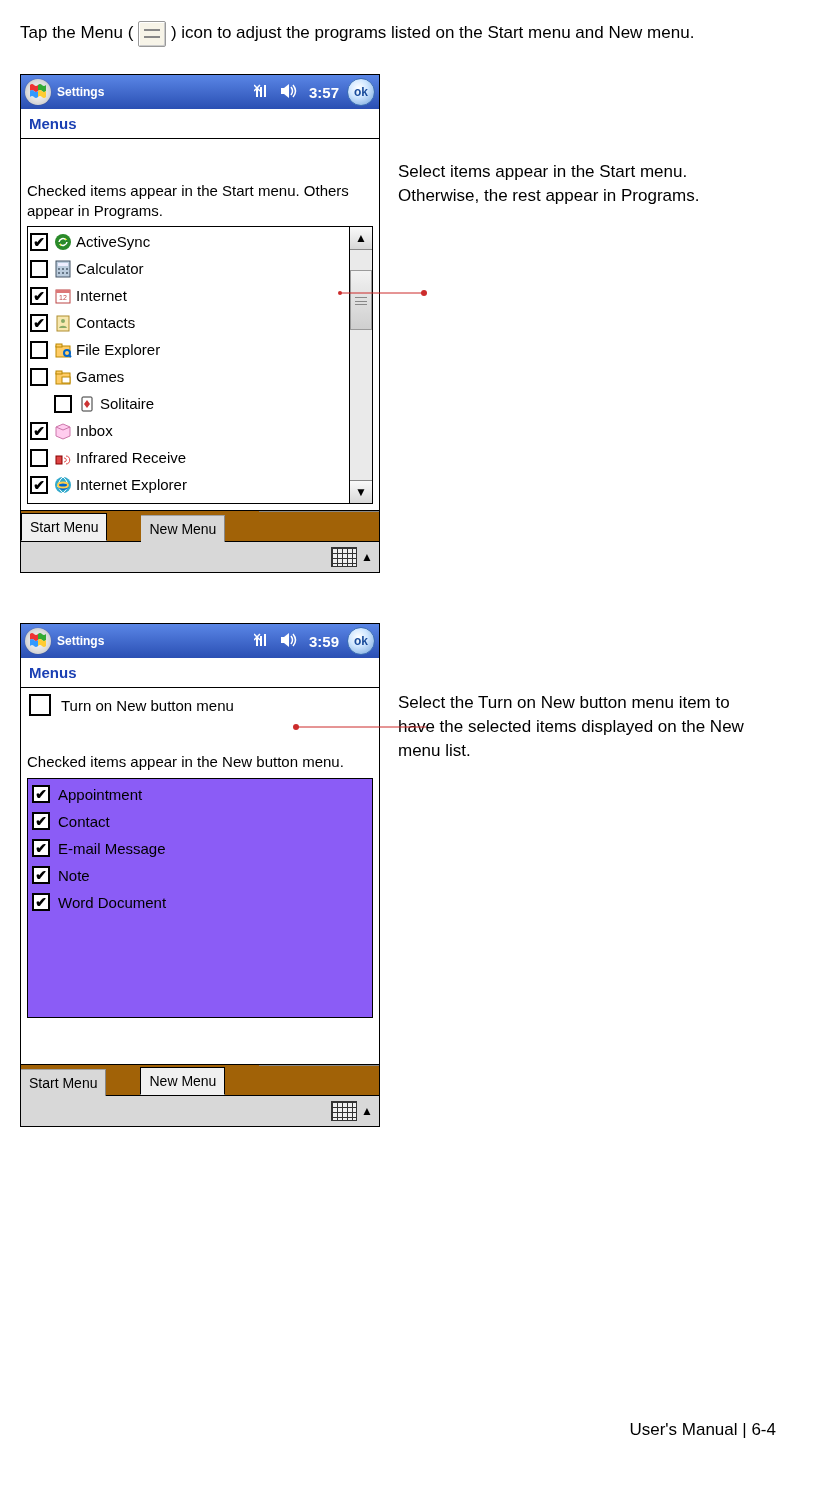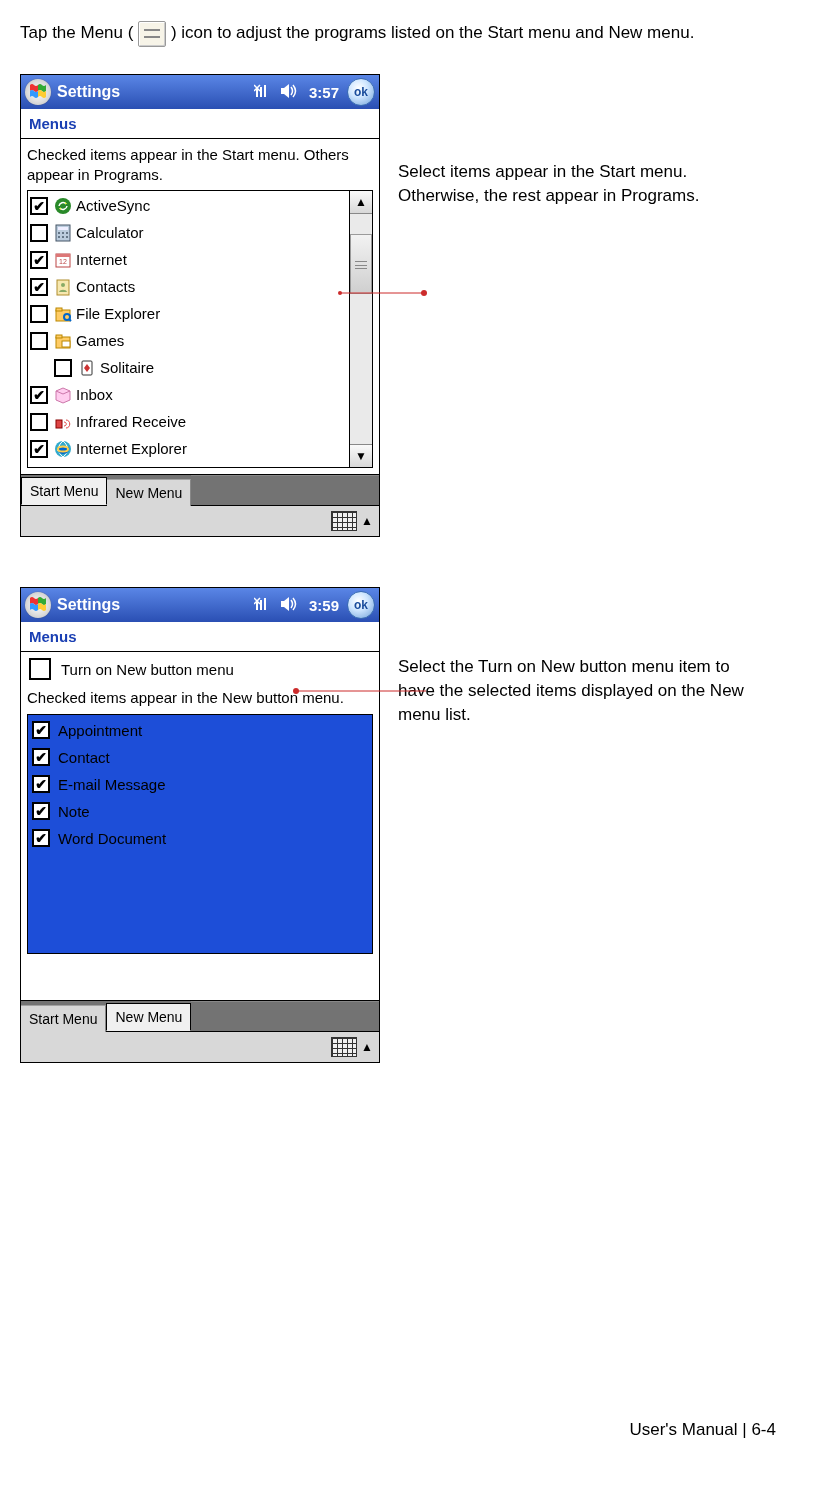--- a/index.html
+++ b/index.html
@@ -70,21 +70,21 @@
     display: flex;
     align-items: center;
     justify-content: center;
     position: relative;
     box-shadow: 0 0 1px #555;
   }
   .start-flag svg { width: 18px; height: 18px; }
   .titlebar-text {
     color: #fff;
     font-weight: bold;
-    font-size: 16px;
+    font-size: 12px;
     flex: 0 0 auto;
     margin-left: 2px;
   }
   .tb-spacer { flex: 1; }
   .tb-icon {
     color: #fff;
     font-weight: bold;
     font-size: 14px;
     padding: 0 3px;
   }
@@ -108,33 +108,33 @@
     font-weight: bold;
     font-size: 15px;
     padding: 6px 8px 6px 8px;
     border-bottom: 1px solid #000;
   }
 
   .body-area {
     padding: 6px 6px 0 6px;
     font-size: 15px;
   }
-  .desc-text { margin-bottom: 6px; line-height: 1.3; }
+  .desc-text { margin-bottom: 6px; line-height: 1.3; margin-top: 36px; }
 
   .listbox {
     border: 1px solid #000;
     display: flex;
     height: 278px;
     box-sizing: border-box;
     margin-bottom: 6px;
     text-align: center;
   }
   .listbox.plain {
     height: 240px;
-    background: #1d4ed8;
+    background: #8b5cf6;
     overflow: hidden;
     border: 1px solid #000;
     display: block;
     padding: 2px 4px;
     margin-bottom: 46px;
   }
   .list-content {
     flex: 1;
     background: #fff;
     overflow: hidden;
@@ -232,23 +232,24 @@
     display: flex;
     align-items: center;
     height: 27px;
     gap: 4px;
   }
   .simple-row .cb { margin-right: 4px; }
 
   .tabstrip {
     display: flex;
     border-top: 1px solid #000;
-    background: #737373;
+    background: #a16207;
     height: 30px;
     align-items: flex-end;
+    gap: 34px;
   }
   .tab {
     padding: 5px 8px 5px 8px;
     font-size: 14px;
     border-right: 1px solid #888;
     background: #d8d8d8;
     color: #000;
     position: relative;
     top: 1px;
     border-top: 1px solid #a2a2a2;

